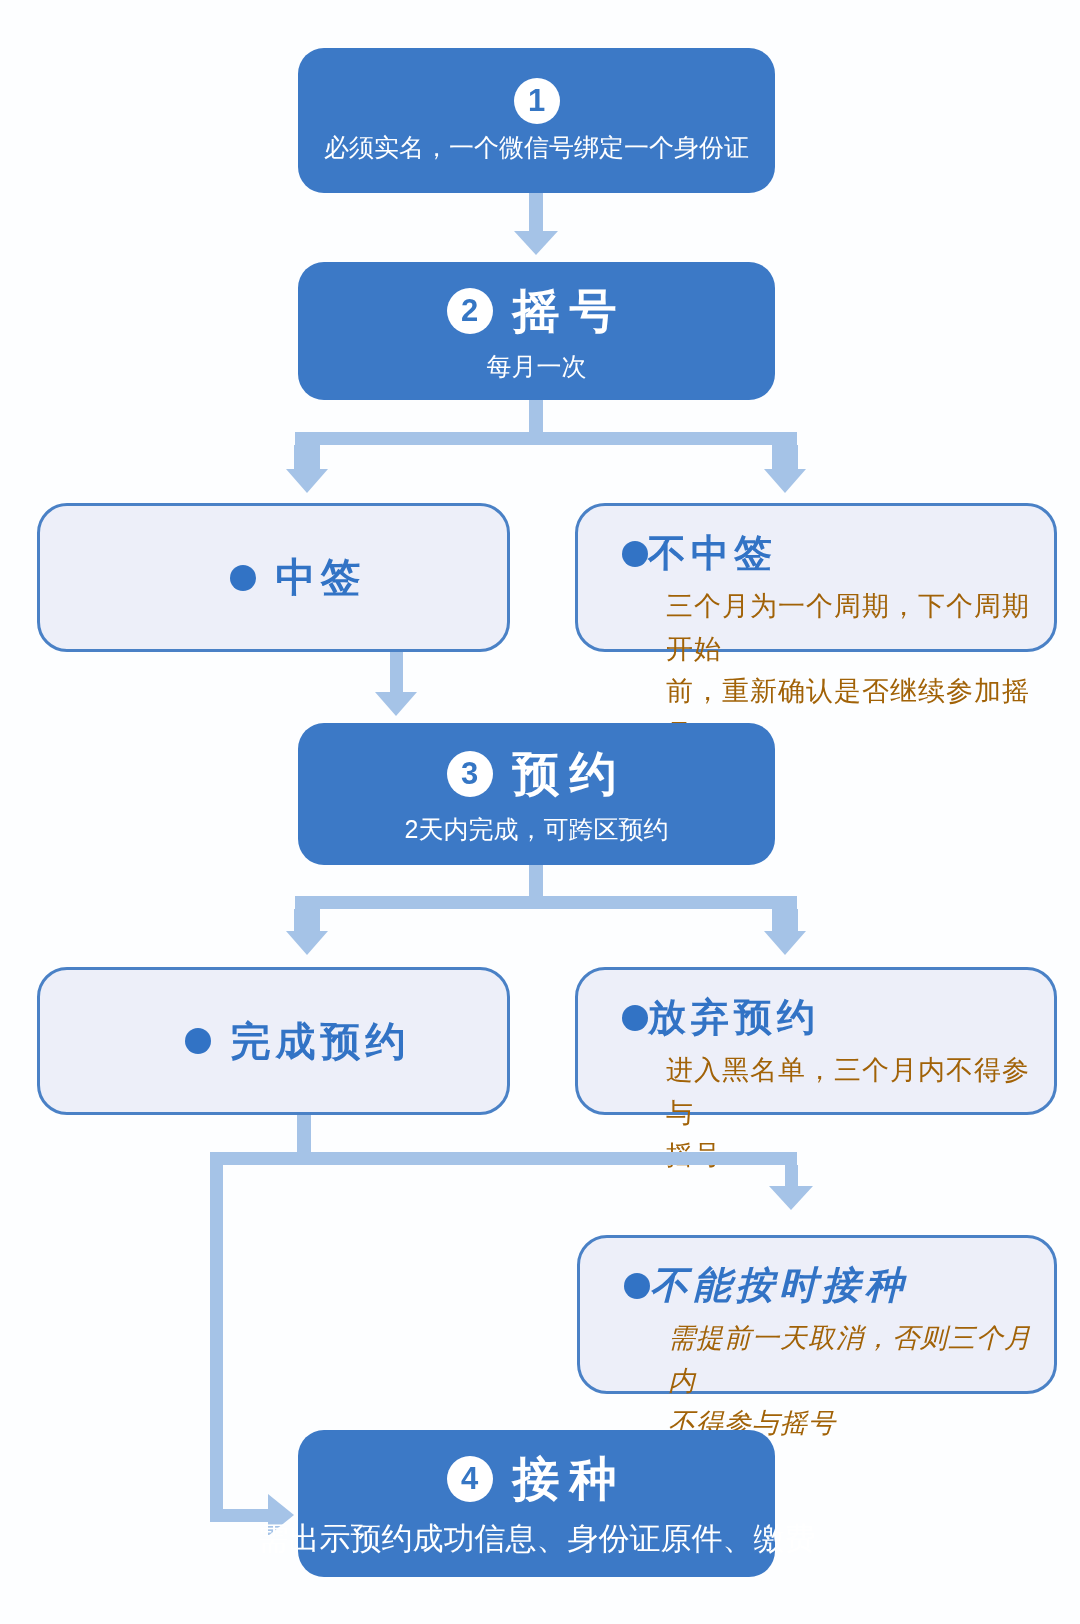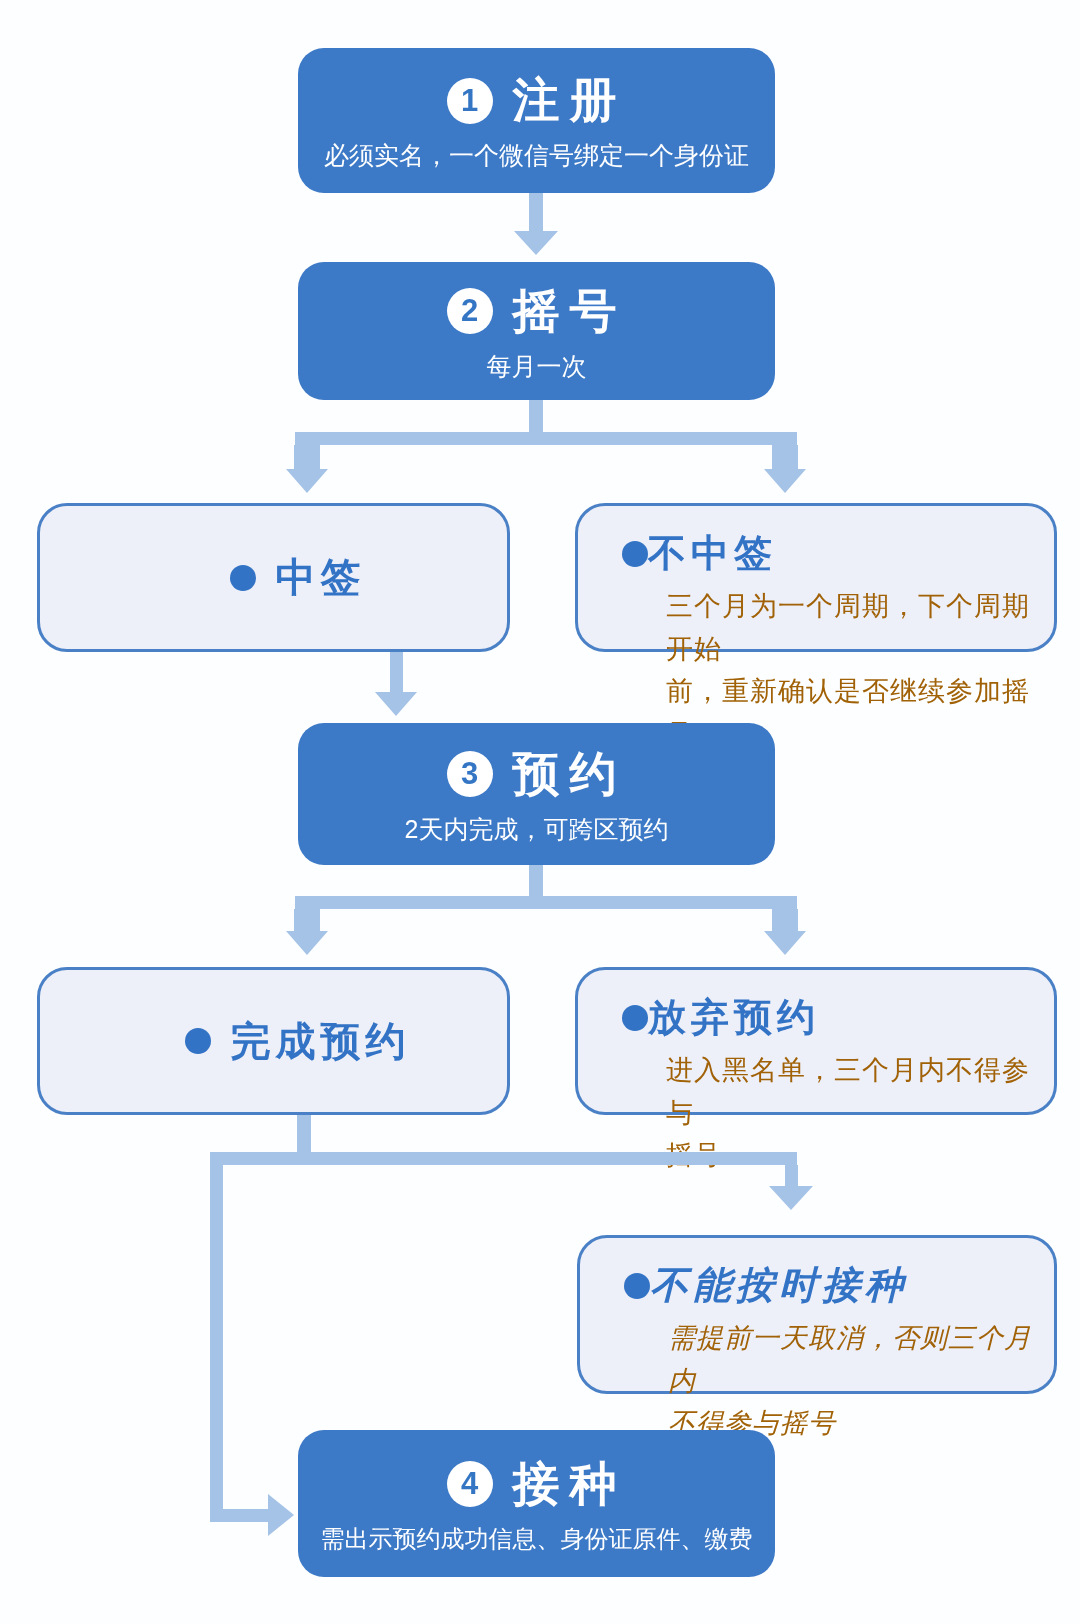--- a/index.html
+++ b/index.html
@@ -44,21 +44,20 @@
     border-bottom:21px solid transparent;border-left:26px solid #a5c3e7;}
 </style>
 </head>
 <body>
 
 <div class="canvas">
 
   <div class="step" style="top:48px;height:145px;">
     <div class="step-head">
       <span class="badge">1</span>
-      <span class="step-title">注册</span>
     </div>
     <div class="step-sub">必须实名，一个微信号绑定一个身份证</div>
   </div>
 
   <div class="line" style="left:529px;top:193px;width:14px;height:40px;"></div>
   <div class="head-down" style="left:514px;top:231px;"></div>
 
   <div class="step" style="top:262px;height:138px;">
     <div class="step-head">
       <span class="badge">2</span>
@@ -137,16 +136,16 @@
     </div>
     <div class="outcome-note">需提前一天取消，否则三个月内
 不得参与摇号</div>
   </div>
 
   <div class="step" style="top:1430px;height:147px;">
     <div class="step-head">
       <span class="badge">4</span>
       <span class="step-title">接种</span>
     </div>
-    <div class="step-sub" style="font-size:24px;">需出示预约成功信息、身份证原件、缴费</div>
+    <div class="step-sub" style="font-size:31px;">需出示预约成功信息、身份证原件、缴费</div>
   </div>
 
 </div>
 
 </body></html>

